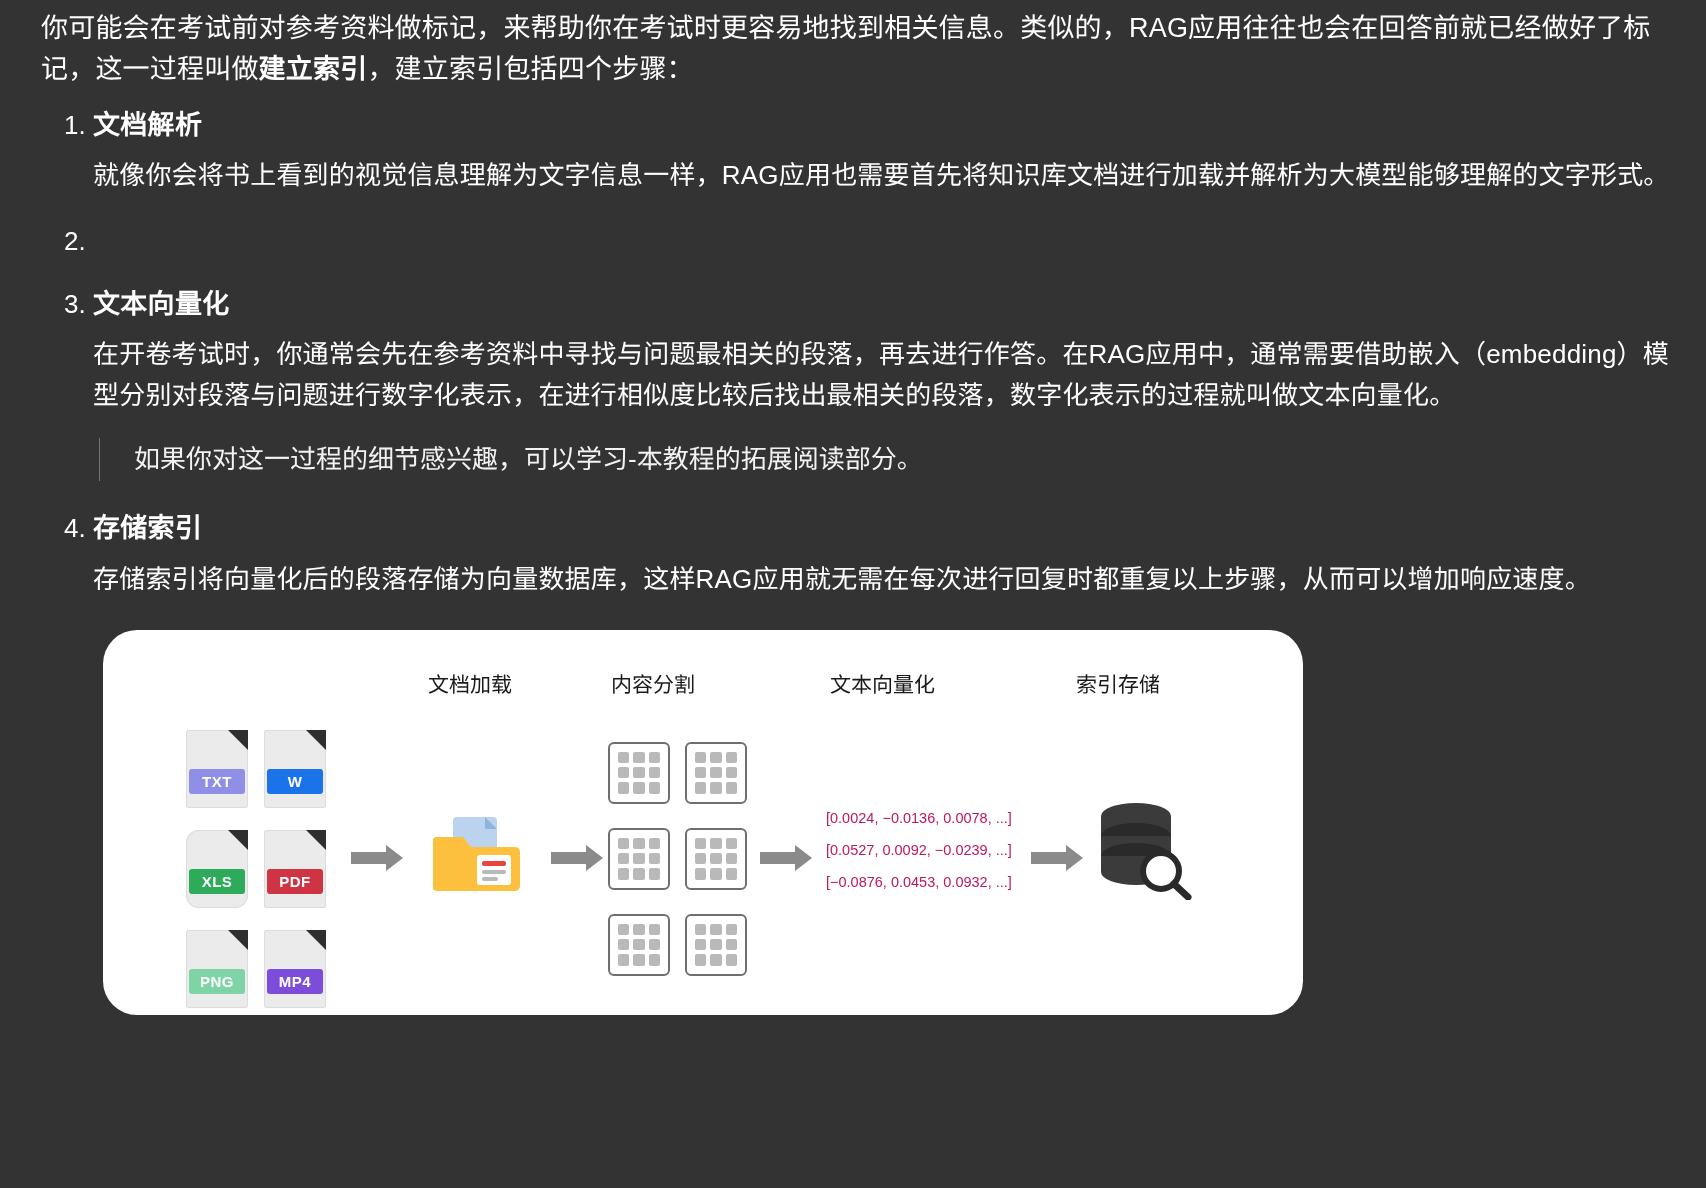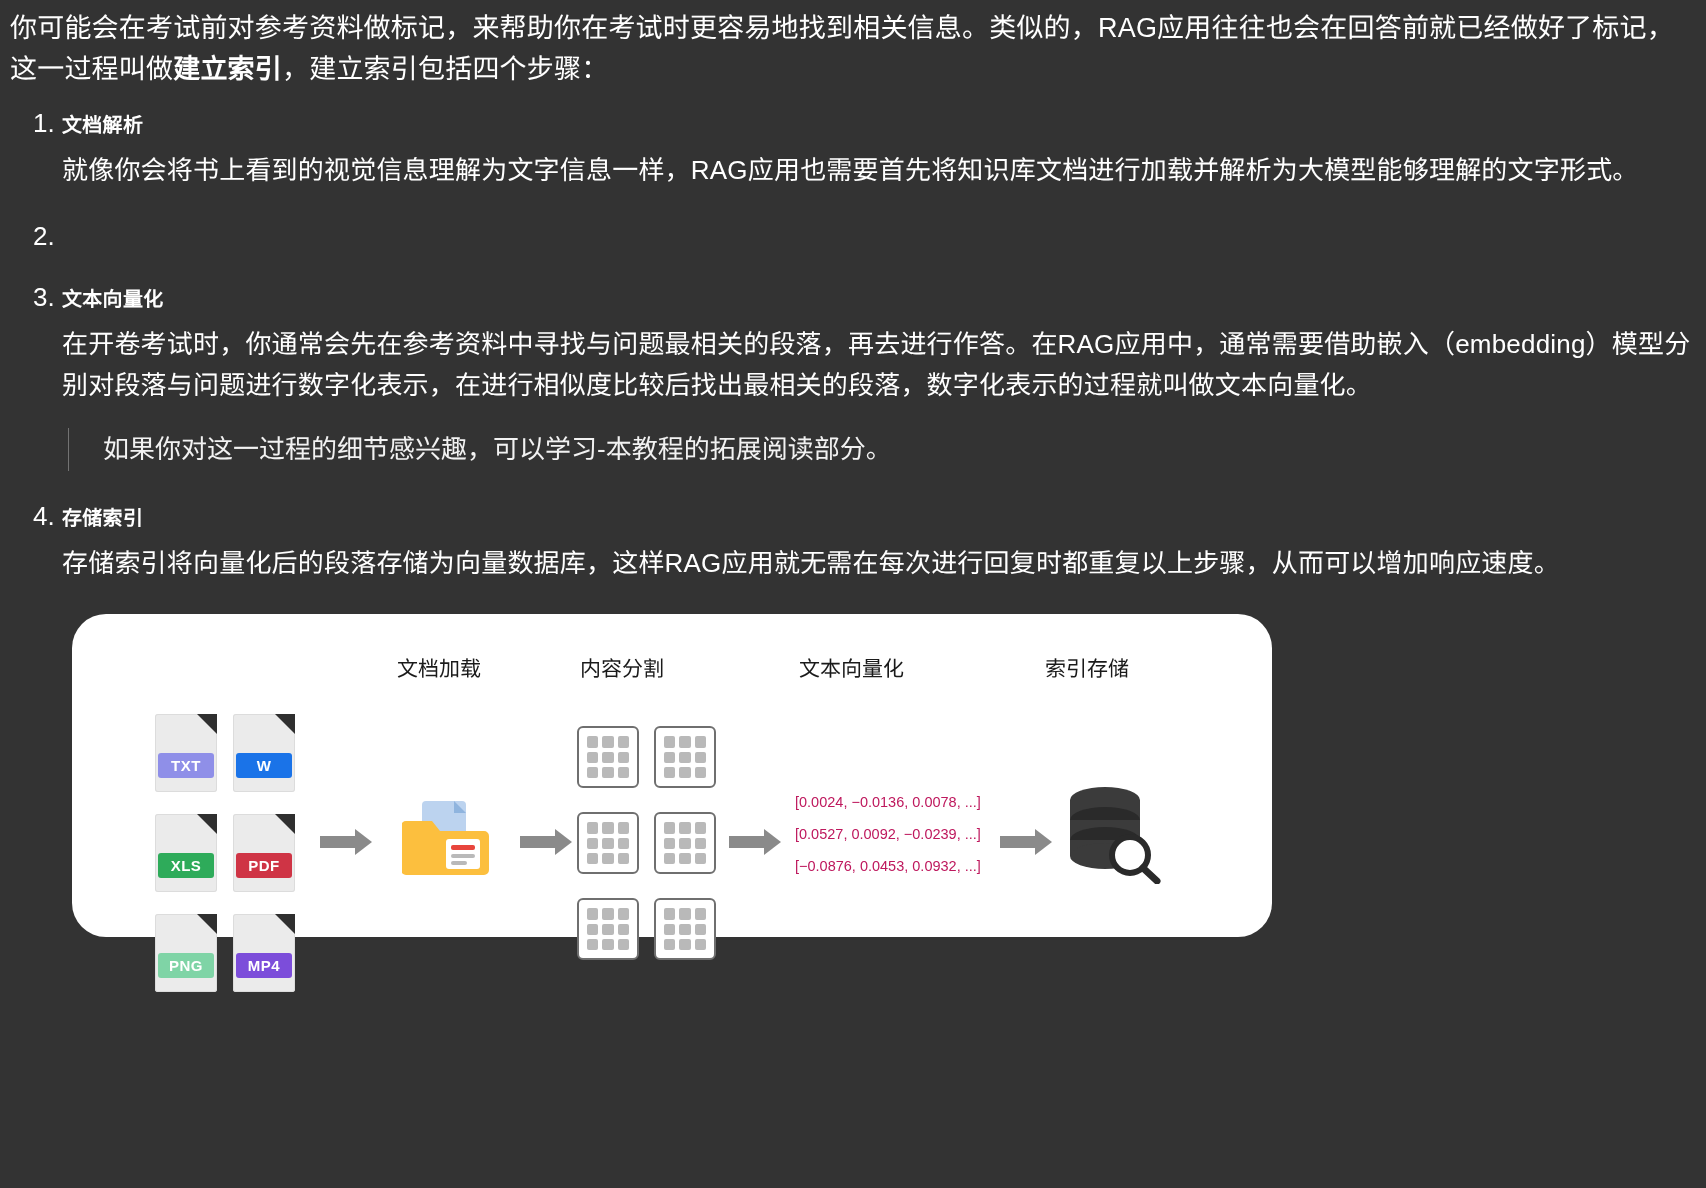--- a/index.html
+++ b/index.html
@@ -10,20 +10,21 @@
     color: #ffffff;
     font-family: "Liberation Sans", "DejaVu Sans", sans-serif;
   }
   body {
     width: 1706px;
     min-height: 1188px;
     overflow: hidden;
   }
   .page {
     padding: 0 14px 0 10px;
+    margin-left: 31px;
   }
   .intro {
     font-size: 27px;
     line-height: 1.52;
     letter-spacing: 0.2px;
     margin: 8px 0 18px 0;
     font-weight: 400;
   }
   .intro b { font-weight: 700; }
 
@@ -35,21 +36,21 @@
   ol.steps > li {
     margin-bottom: 30px;
     font-size: 27px;
   }
   ol.steps > li::marker {
     font-size: 26px;
     color: #ffffff;
   }
   .step-title {
     font-weight: 700;
-    font-size: 20px;
+    font-size: 27px;
     line-height: 1.3;
     margin-bottom: 12px;
     letter-spacing: 0.3px;
   }
   .step-body {
     font-size: 26px;
     line-height: 1.58;
     font-weight: 400;
     letter-spacing: 0.2px;
     white-space: normal;
@@ -62,21 +63,21 @@
     line-height: 1.5;
     color: #f2f2f2;
   }
 
   
   .diagram-wrap {
     margin: 18px 0 0 62px;
   }
   .diagram {
     width: 1200px;
-    height: 323px;
+    height: 385px;
     background: #ffffff;
     border-radius: 34px;
     position: relative;
     color: #222;
   }
   .dg-label {
     position: absolute;
     font-size: 21px;
     color: #1a1a1a;
     font-weight: 400;
@@ -205,21 +206,21 @@
 
       <div class="fileicon" style="left:83px; top:100px;">
         <span class="fold"></span>
         <span class="tag" style="background:#8f8fe8;">TXT</span>
       </div>
       <div class="fileicon" style="left:161px; top:100px;">
         <span class="fold"></span>
         <span class="tag" style="background:#1a73e8;">W</span>
       </div>
 
-      <div class="fileicon" style="left:83px; top:200px;">
+      <div class="fileicon" style="left:83px; top:200px;border-radius:13px;">
         <span class="fold"></span>
         <span class="tag" style="background:#2eab5a;">XLS</span>
       </div>
       <div class="fileicon" style="left:161px; top:200px;">
         <span class="fold"></span>
         <span class="tag" style="background:#cf3445;">PDF</span>
       </div>
 
       <div class="fileicon" style="left:83px; top:300px;">
         <span class="fold"></span>

